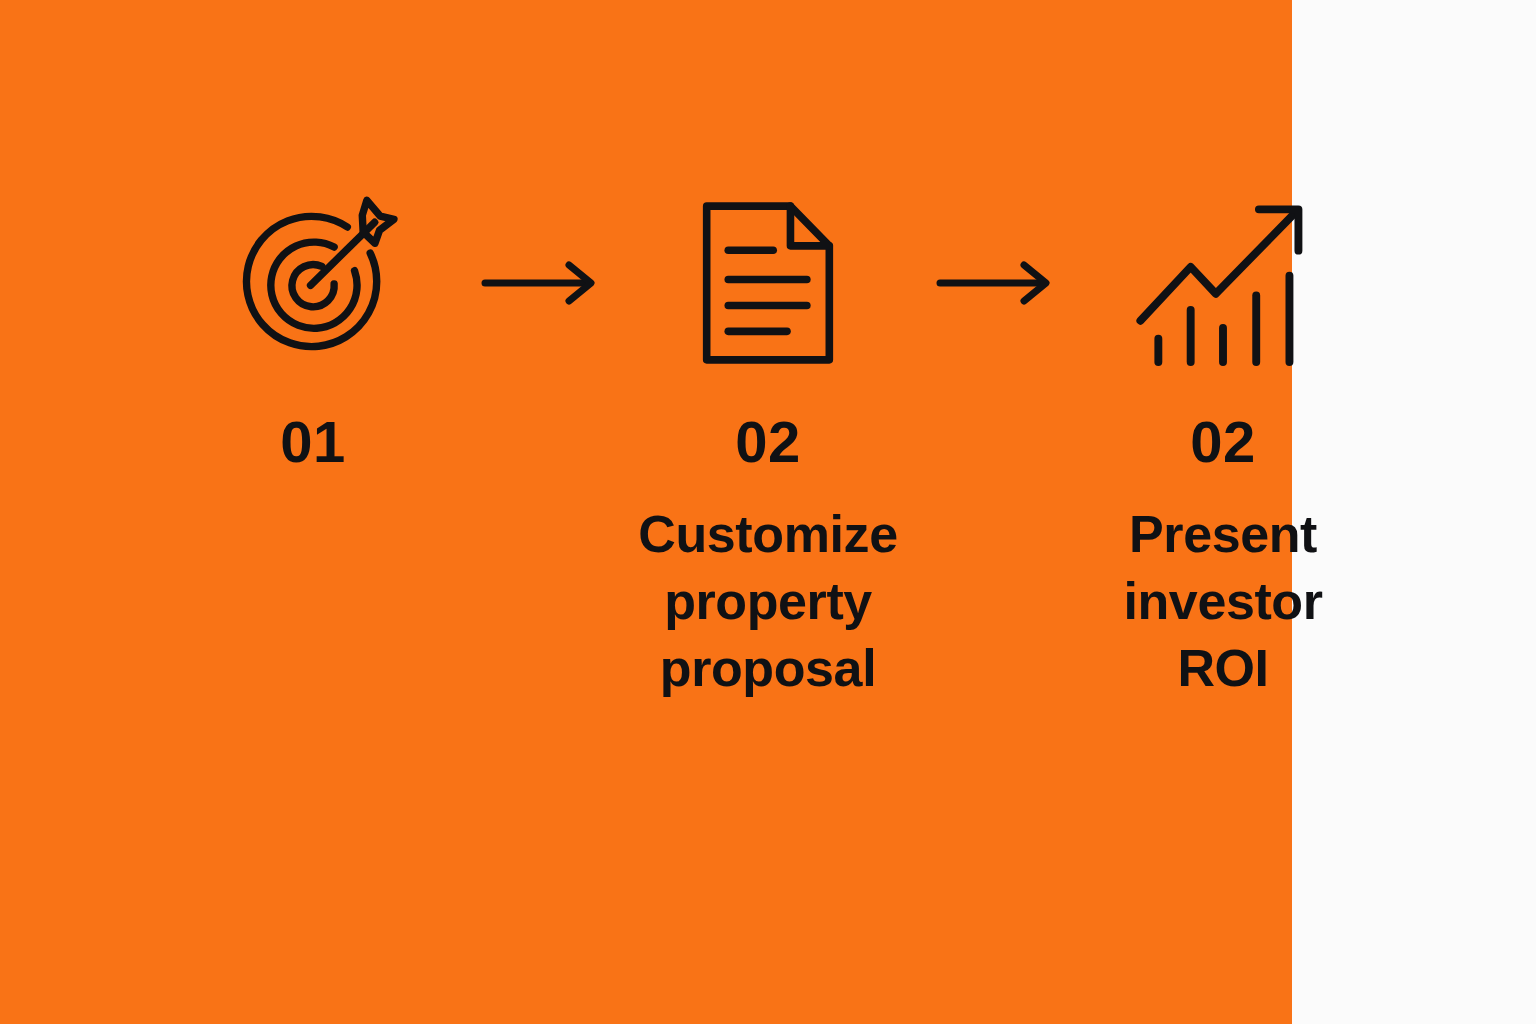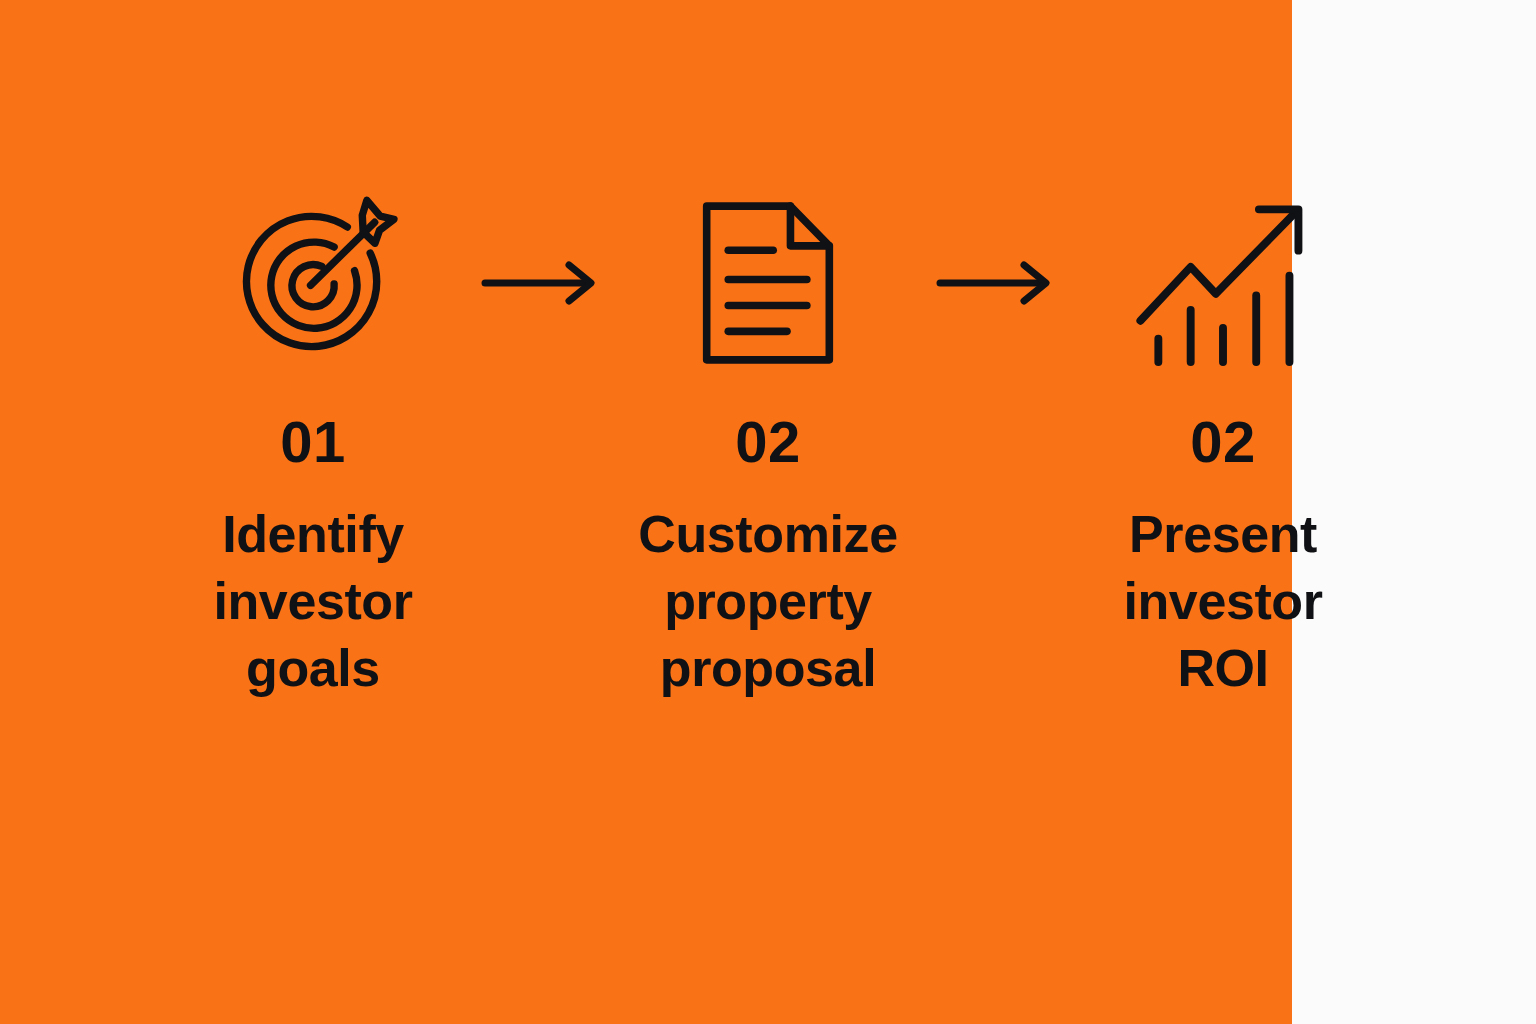--- a/index.html
+++ b/index.html
@@ -103,21 +103,20 @@
           <path d="M 62.0 29.6 A 24.5 24.5 0 1 0 73.6 43.0"></path>
 
           <path d="M 55.0 40.6 A 12 12 0 1 0 62.0 50.5"></path>
 
           <line x1="48.6" y1="51.3" x2="85.0" y2="15.5"></line>
 
           <path d="M 78.0 11.5 L 80.6 3.0 L 88.2 12.0 L 96.0 13.8 L 87.8 20.0 L 85.2 27.4 L 78.5 21.0 Z"></path>
         </svg>
       </div>
       <div class="step-number">01</div>
-      <div class="step-label">Identify investor goals</div>
     </div>
 
     <div class="connector">
       <svg width="120" height="52" viewBox="0 0 120 52" fill="none" stroke="#101114" stroke-width="7" stroke-linecap="round" stroke-linejoin="round">
         <line x1="4" y1="26" x2="104" y2="26"></line>
         <polyline points="88,8 110,26 88,44"></polyline>
       </svg>
     </div>
 
     <div class="step">

